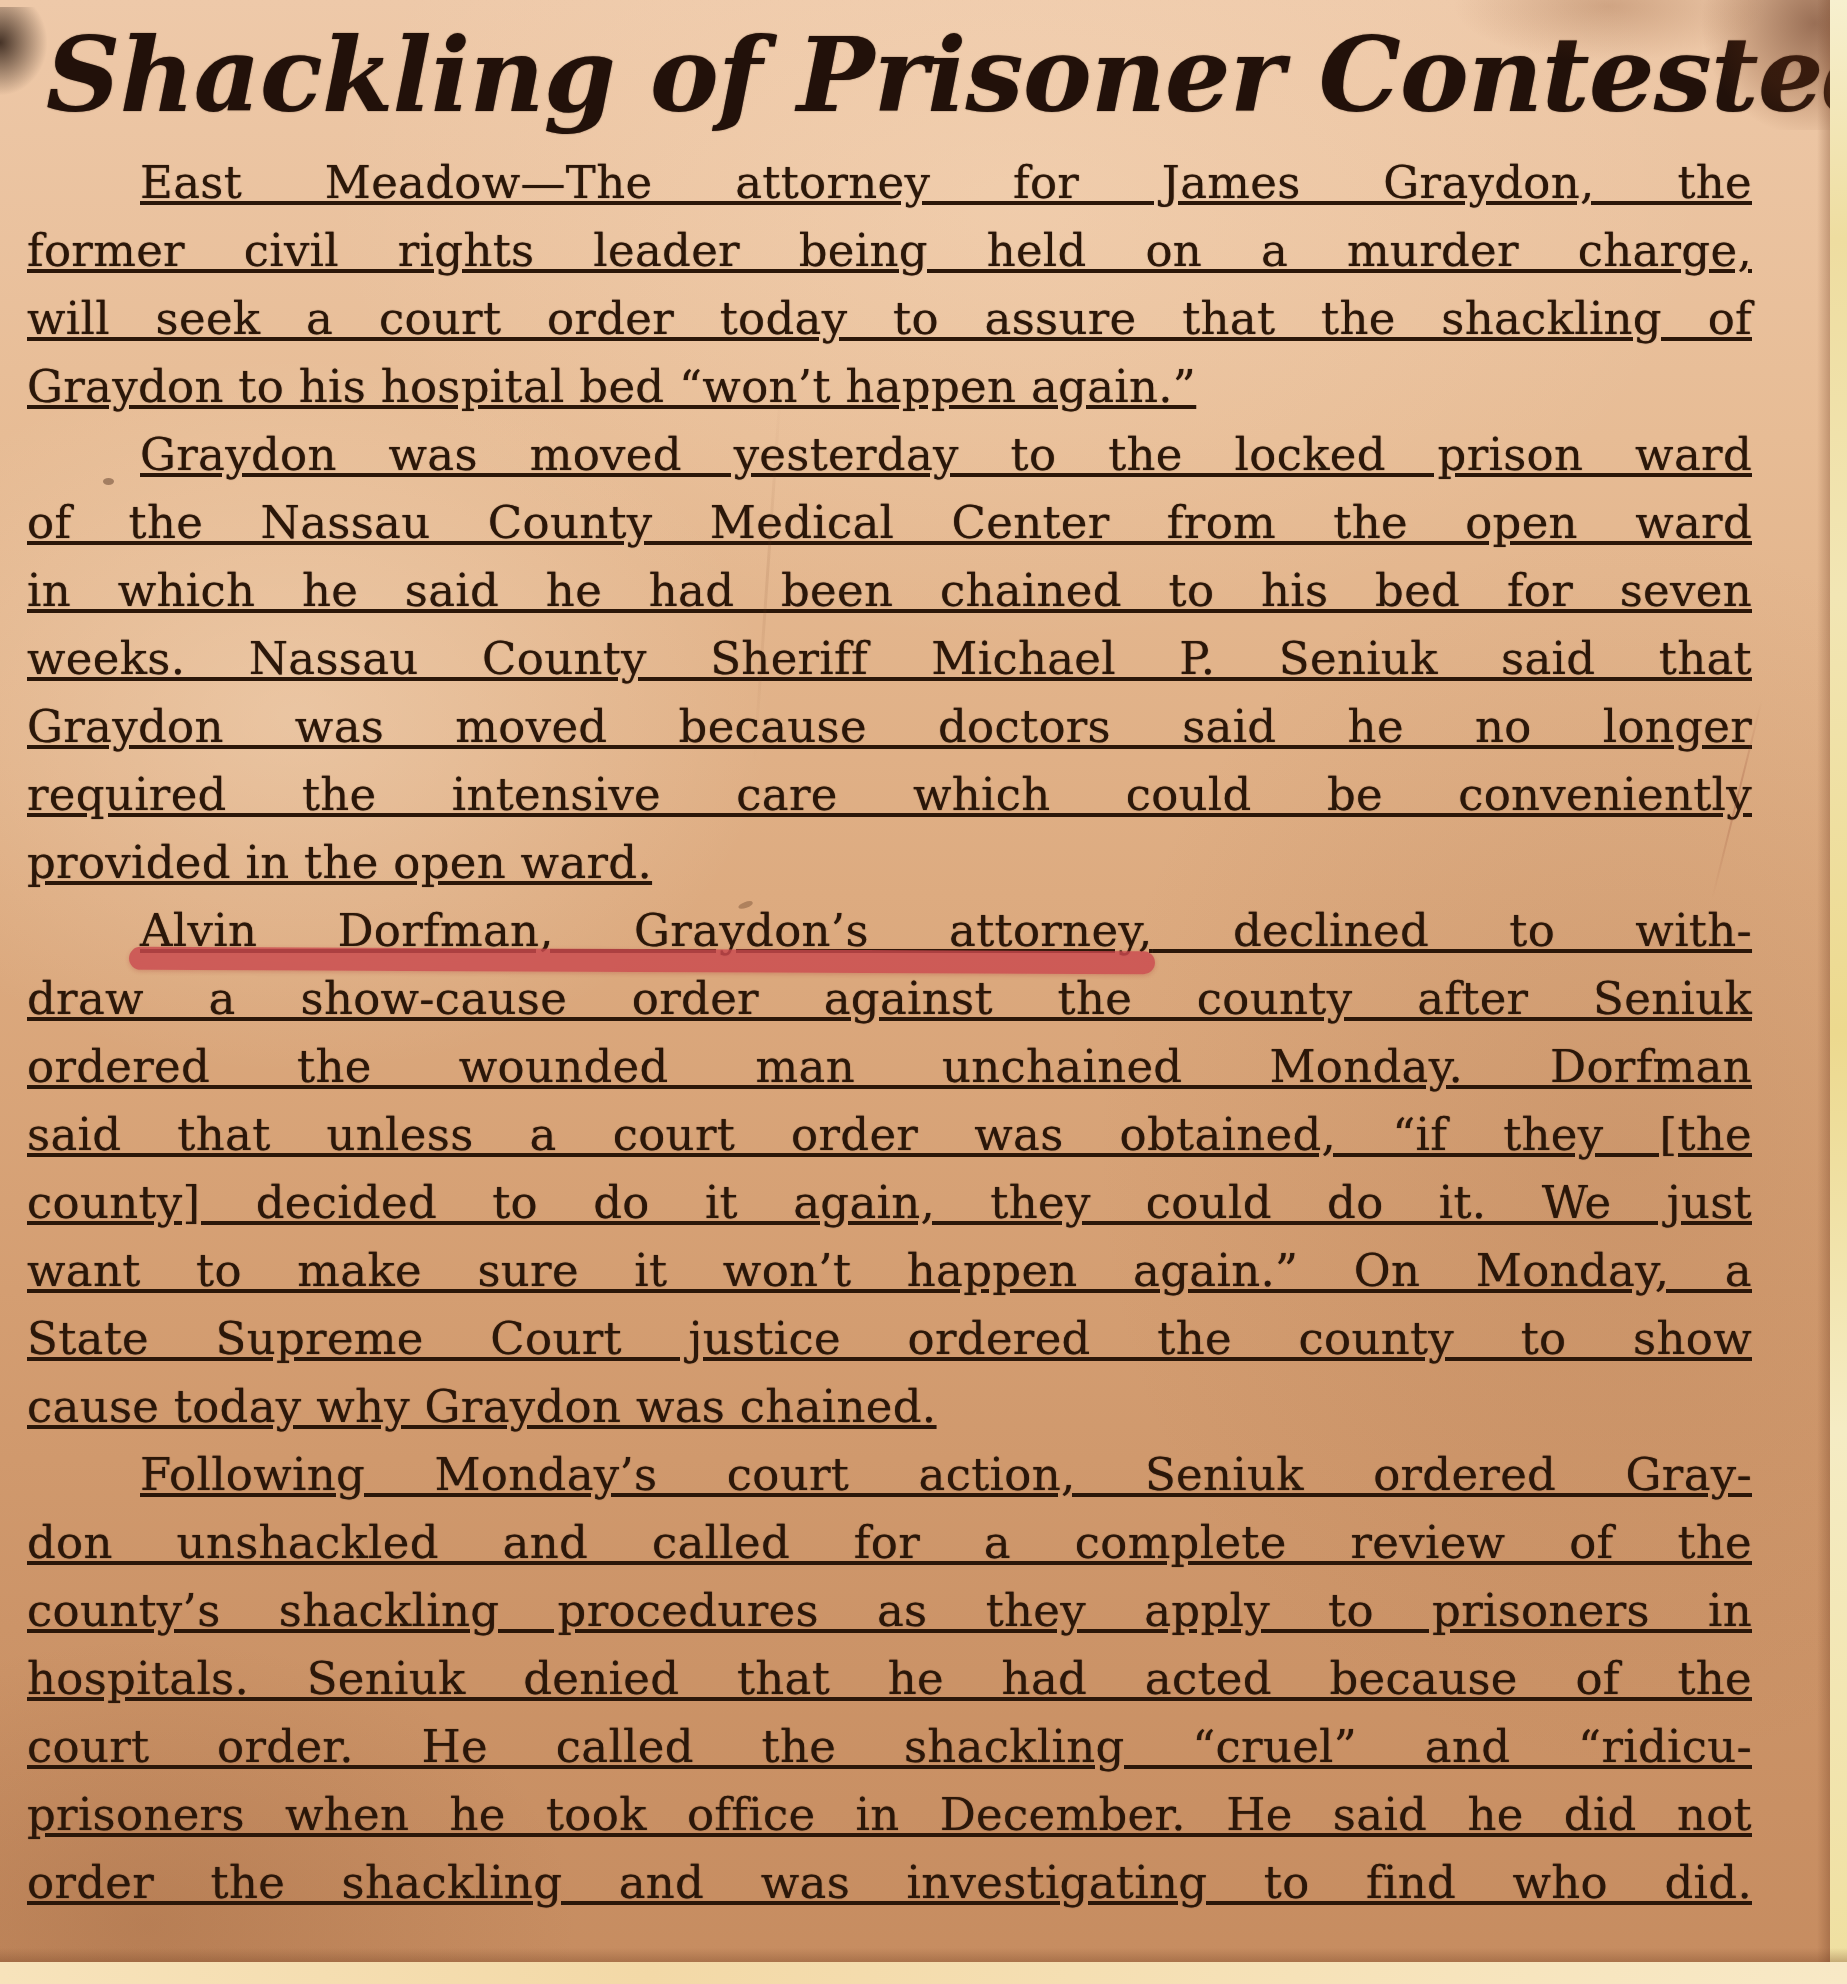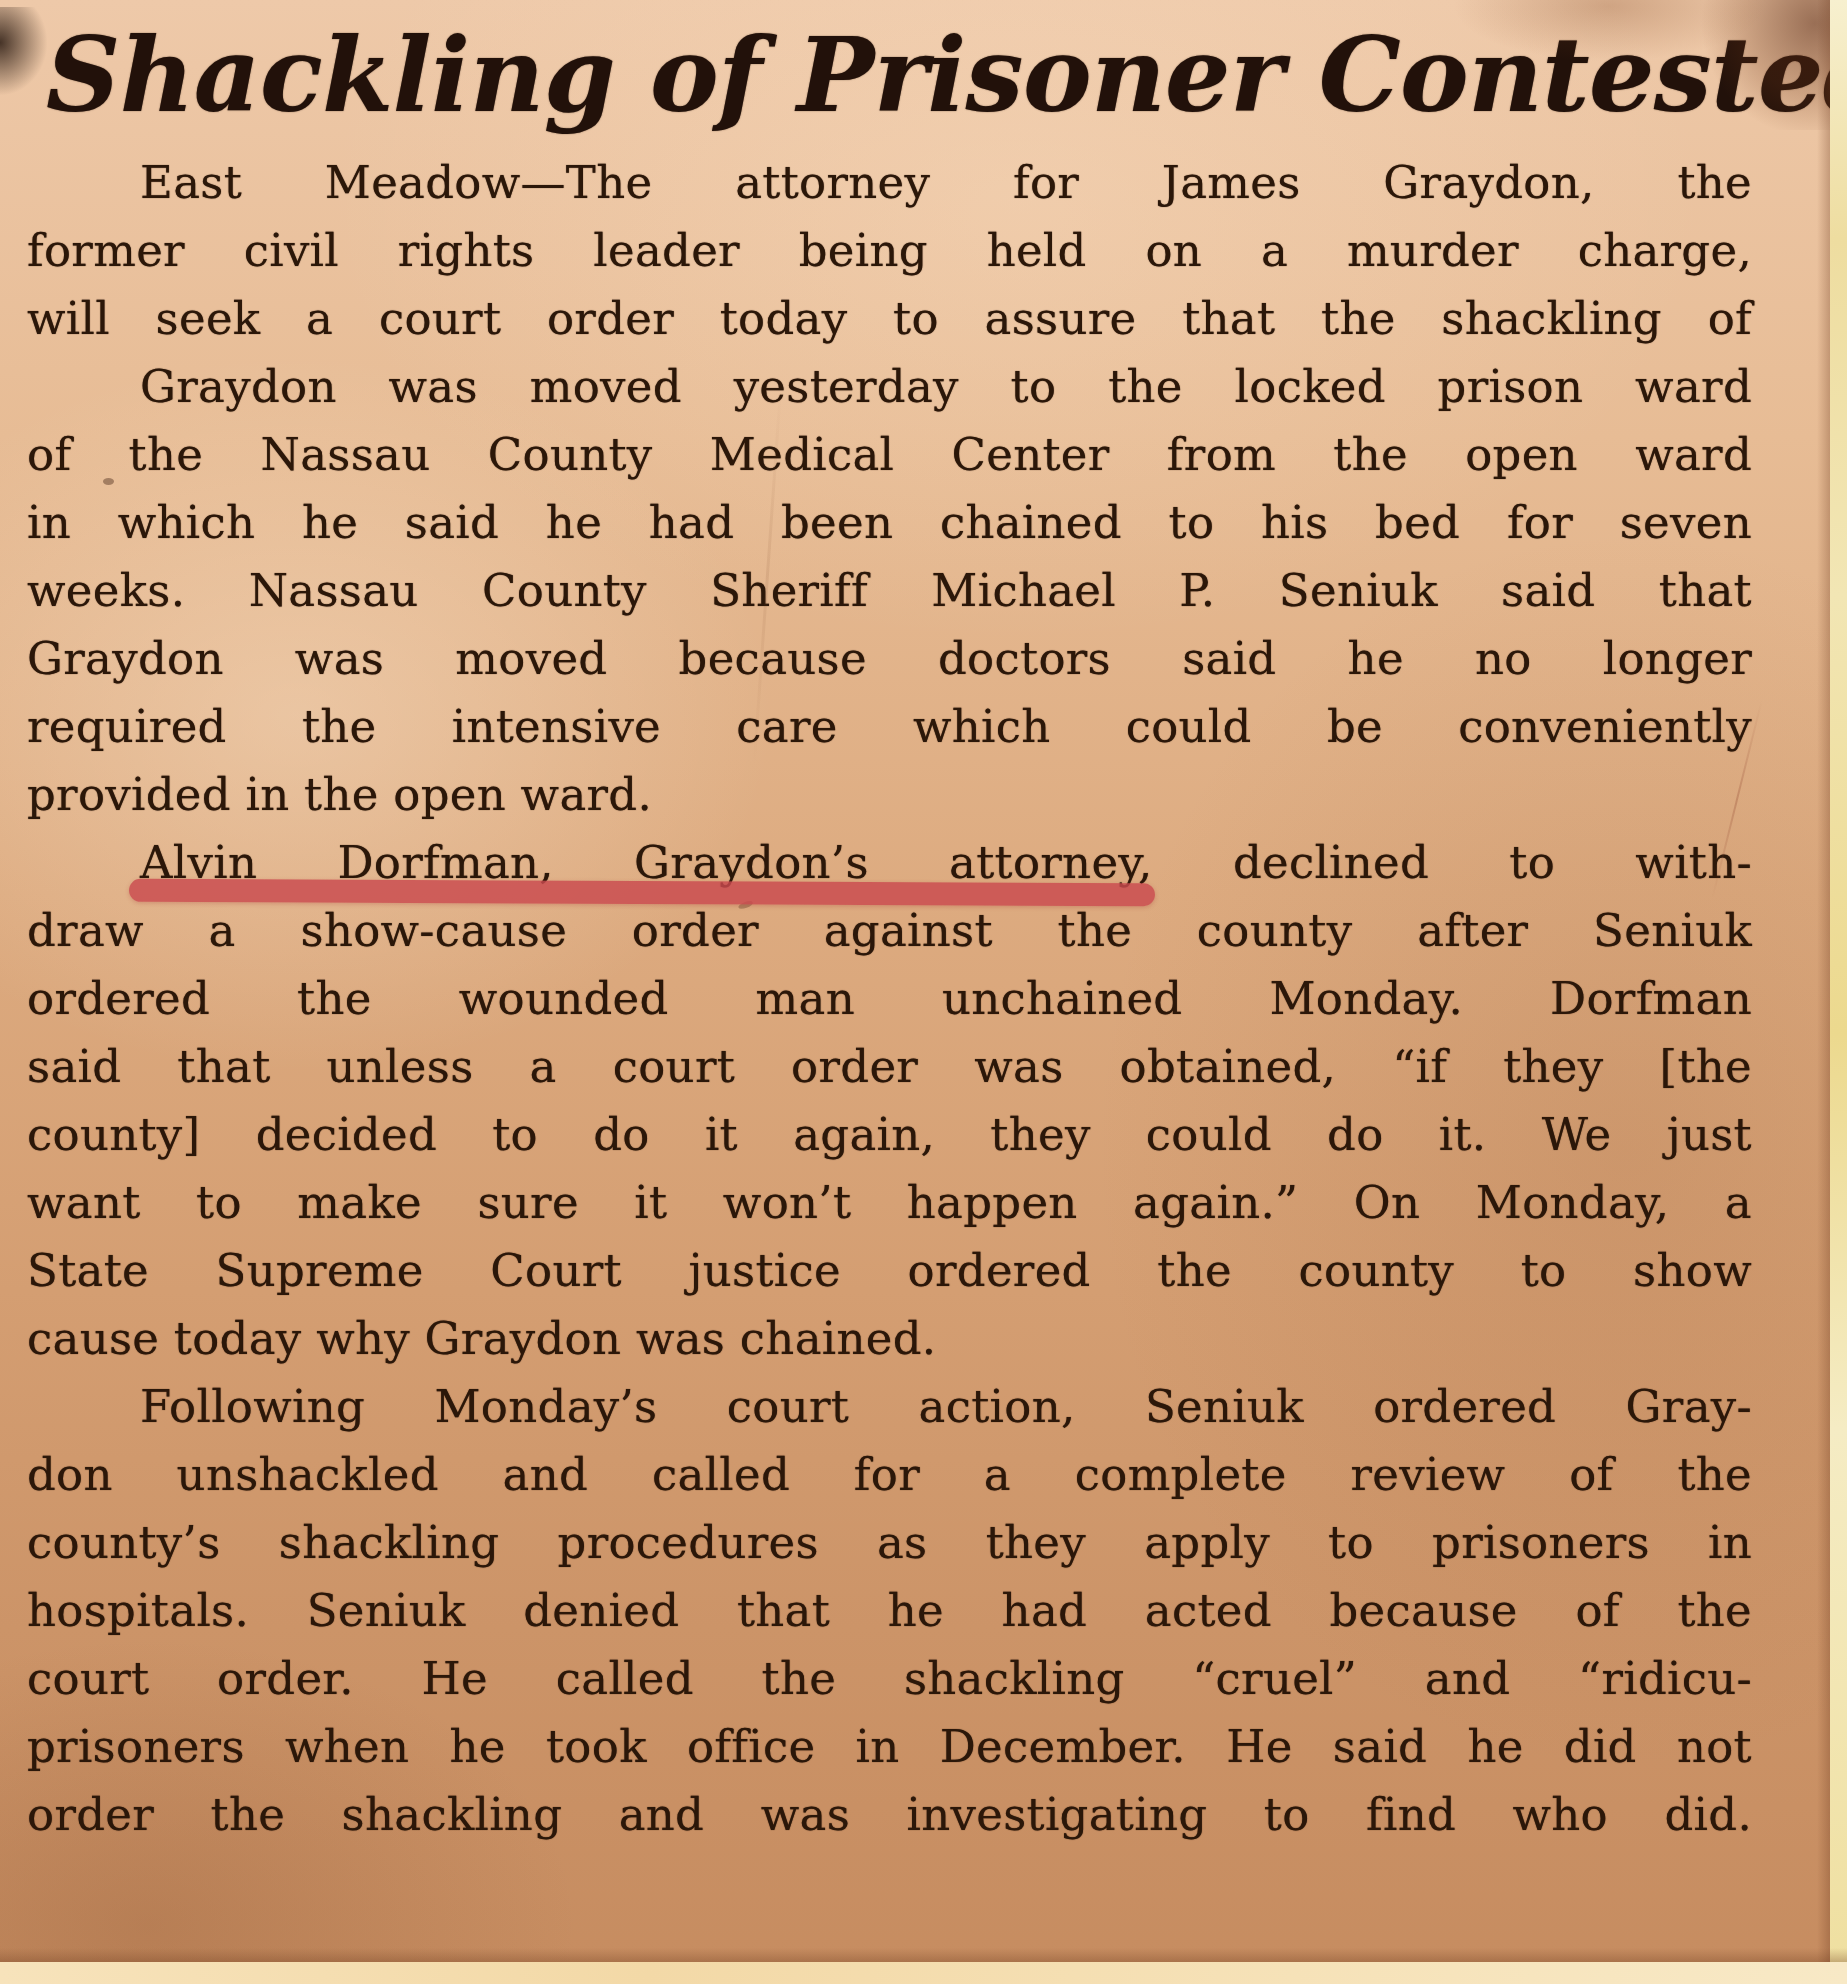--- a/index.html
+++ b/index.html
@@ -48,21 +48,21 @@
     white-space:nowrap;
     text-shadow:0 0 1.4px rgba(40,20,8,0.65);
   }
   .body-col{
     margin:11px 96px 0 27px;
     color:#2b1709;
     font-size:45px;line-height:68px;
     letter-spacing:0.3px;
     text-shadow:0 0 1.1px rgba(45,23,9,0.8);
   }
-  .line{text-align:justify;text-align-last:justify;}
+  .line{text-align:justify;text-align-last:justify;text-decoration:underline;}
   .line.indent{text-indent:113px;}
   .line.last-left{text-align-last:left;}
   .hl{position:relative;display:inline;}
   .hl::after{
     content:"";position:absolute;left:-11px;right:-2.7px;bottom:-15px;height:23px;
     background:rgba(201,73,78,0.82);
     border-radius:11.6px;
     transform:rotate(0.25deg);
     box-shadow:0 1.4px 4.1px rgba(160,40,40,0.25);
   }
@@ -77,20 +77,21 @@
   <div class="stain crease-1"></div>
   <div class="stain crease-2"></div>
   <div class="stain speck-1"></div>
   <div class="stain speck-2"></div>
 
   <div class="headline">Shackling of Prisoner Contested</div>
   <div class="body-col">
       <div class="line indent">East Meadow—The attorney for James Graydon, the</div>
       <div class="line">former civil rights leader being held on a murder charge,</div>
       <div class="line">will seek a court order today to assure that the shackling of</div>
+      <div class="line last-left">Graydon to his hospital bed “won’t happen again.”</div>
       <div class="line indent">Graydon was moved yesterday to the locked prison ward</div>
       <div class="line">of the Nassau County Medical Center from the open ward</div>
       <div class="line">in which he said he had been chained to his bed for seven</div>
       <div class="line">weeks. Nassau County Sheriff Michael P. Seniuk said that</div>
       <div class="line">Graydon was moved because doctors said he no longer</div>
       <div class="line">required the intensive care which could be conveniently</div>
       <div class="line last-left">provided in the open ward.</div>
       <div class="line indent"><span class="hl">Alvin Dorfman, Graydon’s attorney,</span><span> declined to with-</span></div>
       <div class="line">draw a show-cause order against the county after Seniuk</div>
       <div class="line">ordered the wounded man unchained Monday. Dorfman</div>

